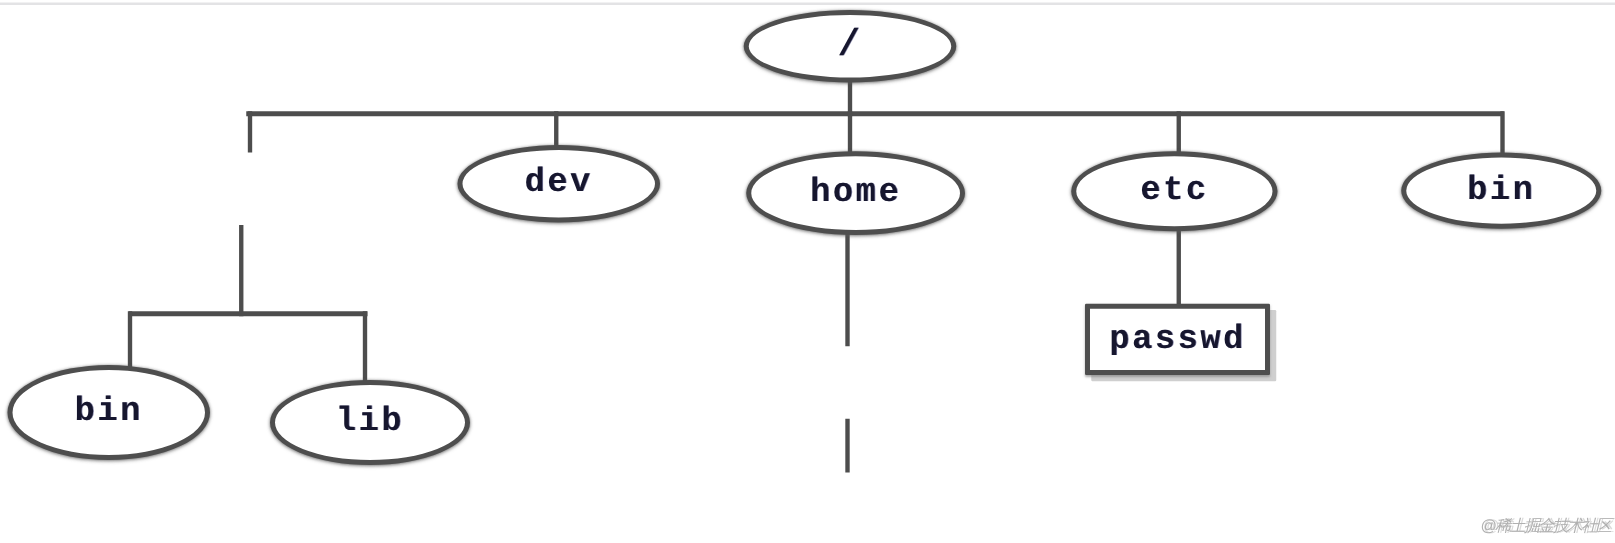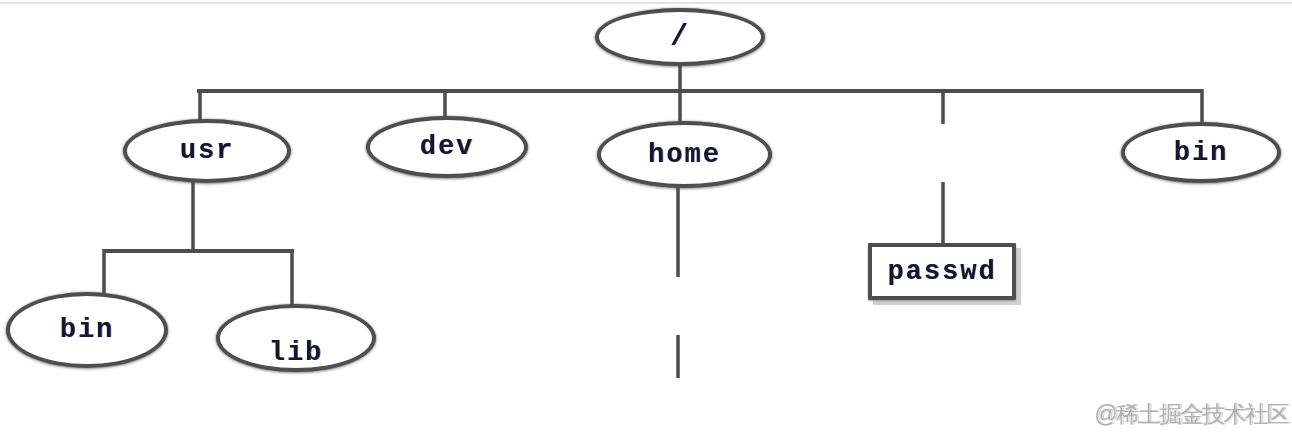--- a/index.html
+++ b/index.html
@@ -51,23 +51,24 @@
     text-shadow: 0.6px 0 0 rgba(30,30,90,0.55);
   }
   .lbl-root { font-size: 30px; }
   #watermark {
     position: absolute;
     right: 4px;
     bottom: 4px;
     color: var(--watermark, #a3a3a3);
     opacity: 0.85;
     font-family: "Liberation Sans", sans-serif;
-    font-size: 23px;
+    font-size: 13px;
     letter-spacing: -1.5px;
     text-shadow: 2px 0 0 rgba(170,170,170,0.5);
+    font-style: italic;
   }
 </style>
 </head>
 <body>
 
 <div id="canvas" style="--bg: #ffffff; --line: #4d4d4d; --node-border: #4e4e4e; --text: #16162e; --watermark: #a3a3a3;">
 
   <div id="top-line"></div>
 
   <svg id="edges" width="1292" height="434">
@@ -84,42 +85,42 @@
     <line x1="292" y1="249" x2="292" y2="308"></line>
     <line x1="678" y1="185" x2="678" y2="277"></line>
     <line x1="678" y1="335" x2="678" y2="378"></line>
     <line x1="943" y1="182" x2="943" y2="246"></line>
   </svg>
 
   <div class="node ellipse" style="left:595px; top:8px;   width:170px; height:58px;">
     <span class="lbl lbl-root">/</span>
   </div>
 
-  <div class="node ellipse" style="left:123px; top:119px; width:168px; height:64px;">
-    <span class="lbl">usr</span>
-  </div>
 
   <div class="node ellipse" style="left:597px; top:121px; width:175px; height:67px;">
     <span class="lbl">home</span>
   </div>
 
   <div class="node ellipse" style="left:366px; top:116px; width:162px; height:62px;">
     <span class="lbl">dev</span>
   </div>
 
+  <div class="node ellipse" style="left:857px; top:121px; width:165px; height:64px;">
+    <span class="lbl">etc</span>
+  </div>
 
   <div class="node ellipse" style="left:1121px; top:122px; width:160px; height:61px;">
     <span class="lbl">bin</span>
   </div>
 
   <div class="node ellipse" style="left:6px; top:292px; width:162px; height:76px;">
     <span class="lbl">bin</span>
   </div>
 
-  <div class="node ellipse" style="left:216px; top:304px; width:160px; height:68px;align-items:flex-end;">
+  <div class="node ellipse" style="left:216px; top:304px; width:160px; height:68px;">
     <span class="lbl">lib</span>
   </div>
 
 
   <div class="node rect" style="left:868px; top:243px; width:148px; height:57px;">
     <span class="lbl">passwd</span>
   </div>
 
 
   <div id="watermark">@稀土掘金技术社区</div>

